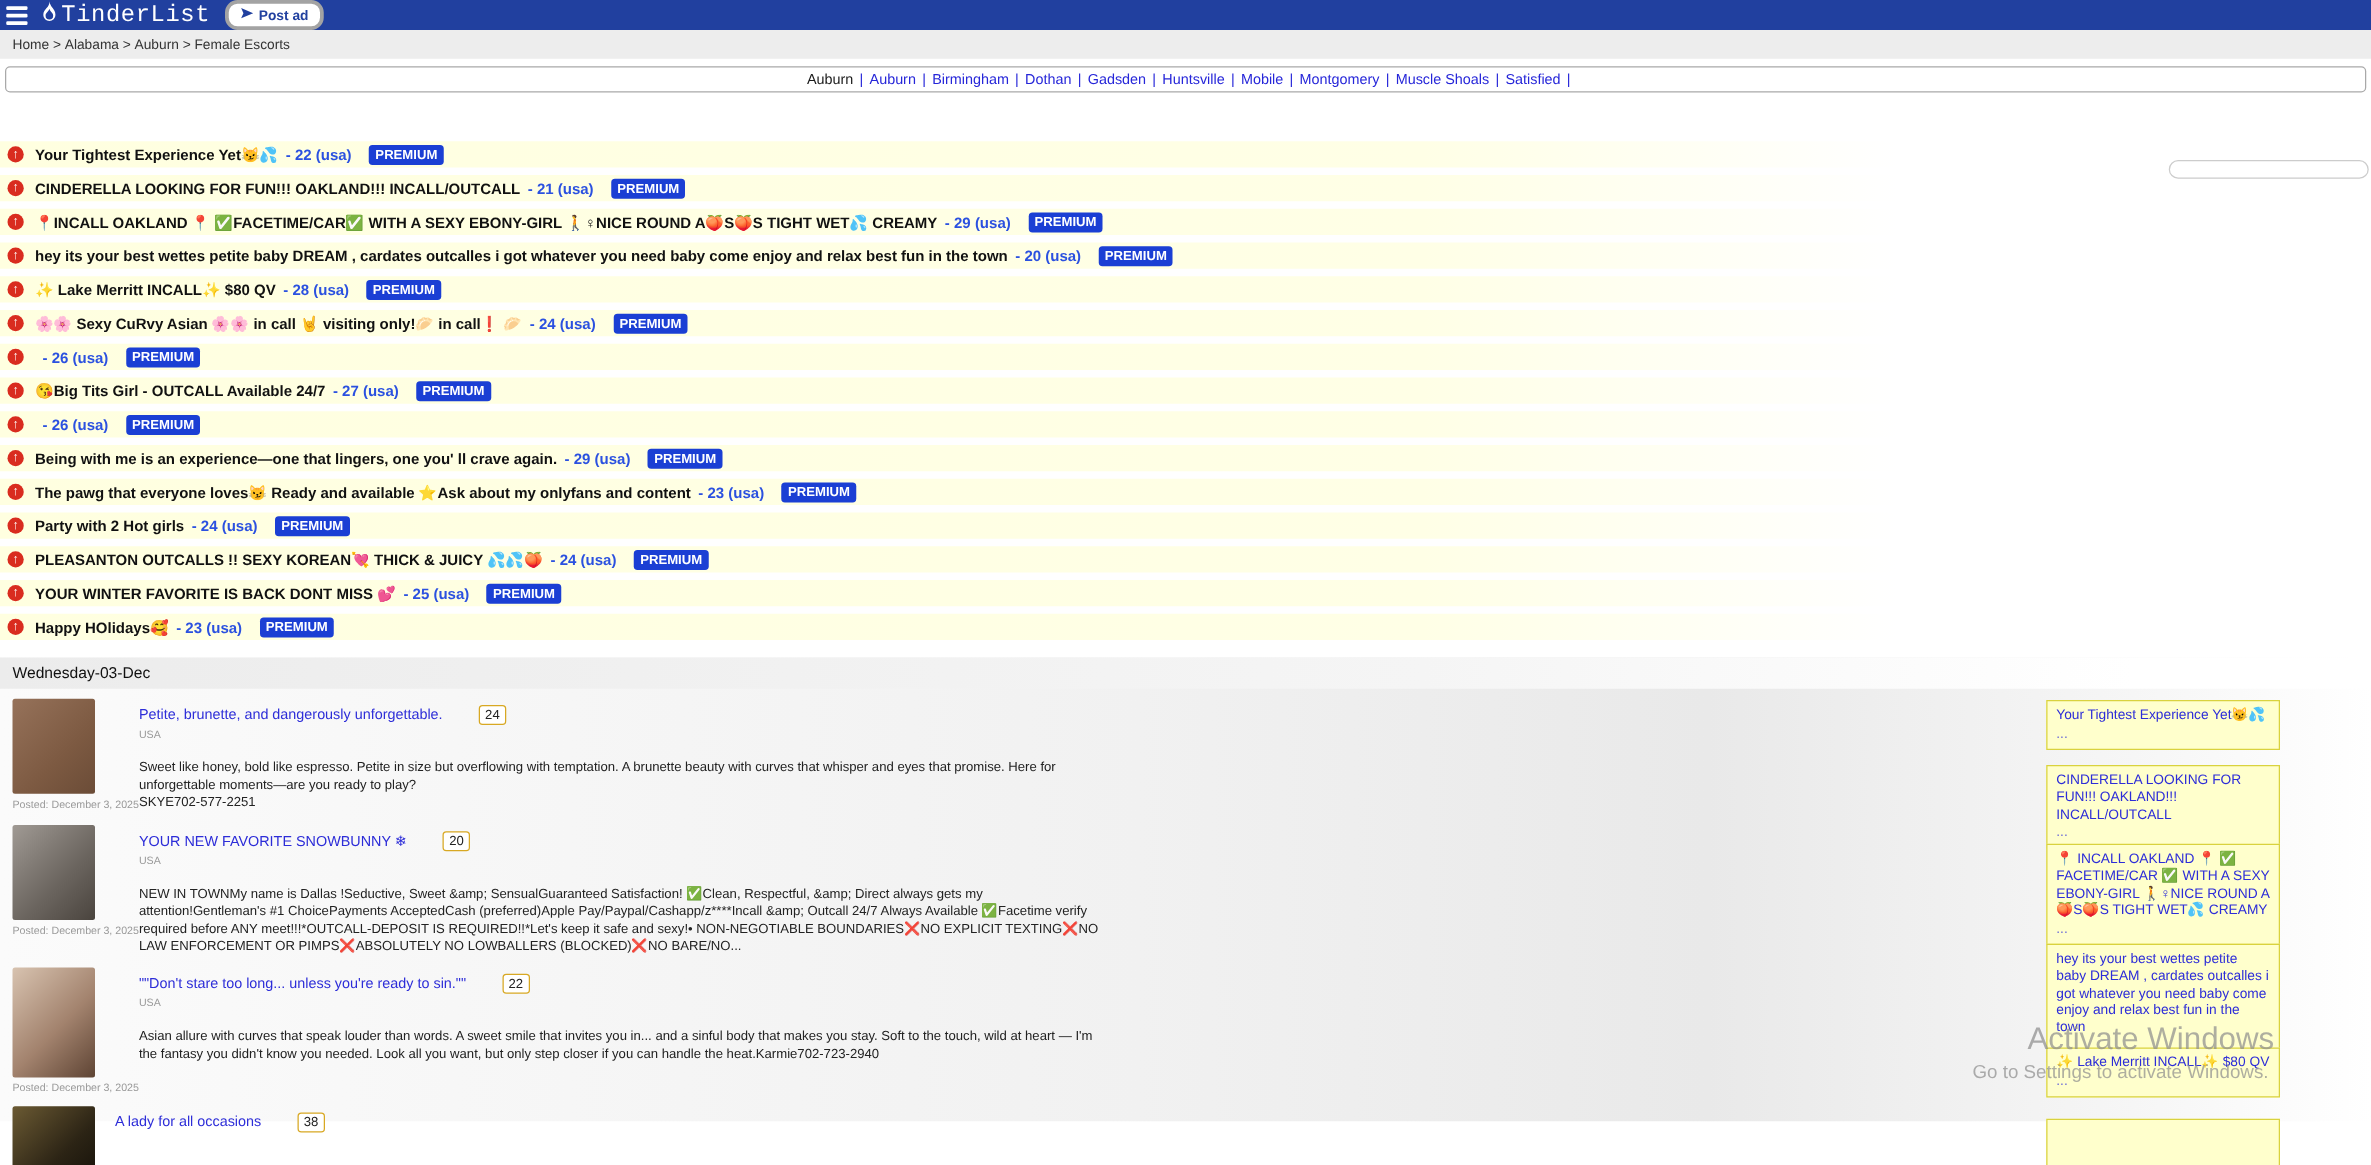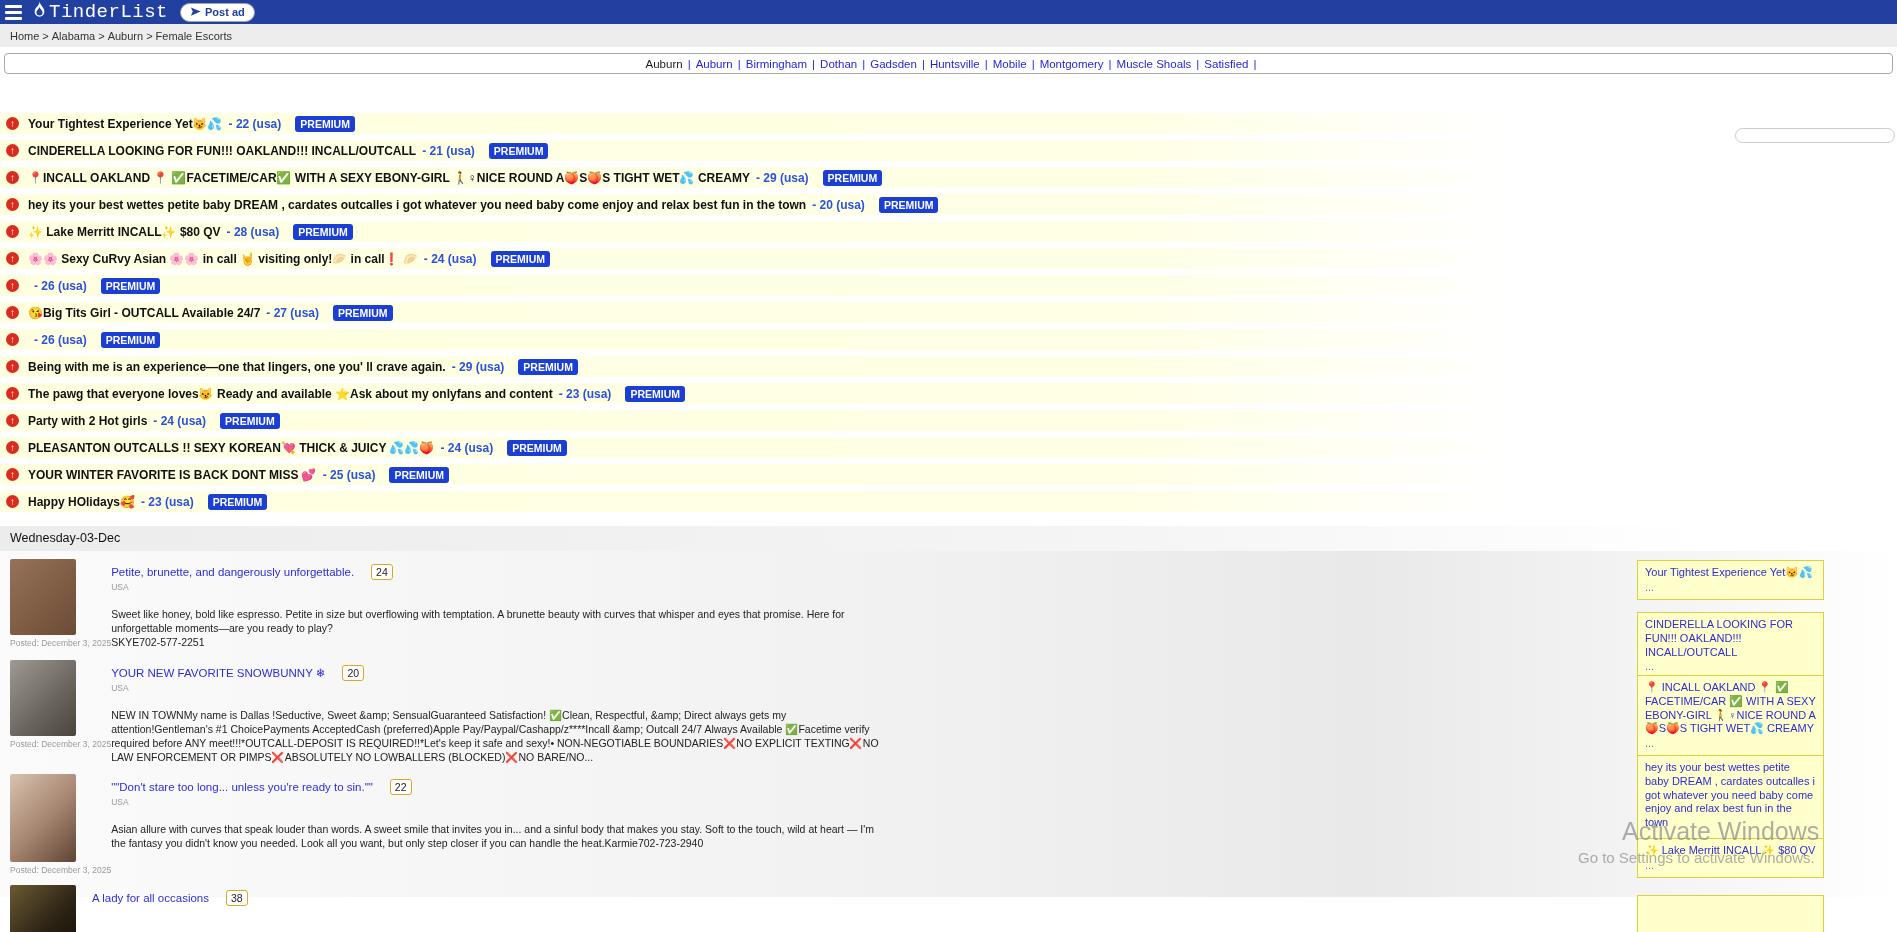--- a/index.html
+++ b/index.html
@@ -5,22 +5,22 @@
   * { margin:0; padding:0; box-sizing:border-box; }
   html,body { background:#fff; }
   body { font-family:"Liberation Sans", sans-serif; }
   .page { position:relative; width:1897px; height:932px; overflow:hidden; background:#fff; }
 
   
   .topnav { height:24px; background:#21409f; display:flex; align-items:center; padding-left:5px; }
   .burger { width:17px; display:flex; flex-direction:column; gap:3px; margin-right:10px; cursor:pointer; }
   .burger span { display:block; height:3px; background:#fff; border-radius:1px; }
   .brand { display:flex; align-items:center; gap:2px; color:#fff; font-family:Liberation Mono, monospace; font-size:19px; letter-spacing:.5px; cursor:pointer; }
-  .postad { margin-left:12px; background:#fff; border:1px solid #a3a3a3; border-radius:10px; color:#21409f;
-            font:bold 11px "Liberation Sans",sans-serif; padding:2px 9px; display:flex; align-items:flex-start; gap:4px; cursor:pointer; }
+  .postad { margin-left:12px; background:#fff; border:3px solid #a3a3a3; border-radius:10px; color:#21409f;
+            font:bold 11px "Liberation Sans",sans-serif; padding:2px 9px; display:flex; align-items:flex-end; gap:4px; cursor:pointer; }
 
   
   .breadcrumb { height:23px; background:#ededed; display:flex; align-items:center; padding-left:10px;
                 font-size:11px; color:#333; gap:3px; }
   .breadcrumb .bc-link { cursor:pointer; }
 
   
   .citybox { margin:6px 4px 0 4px; border:1px solid #a9a9a9; border-radius:4px; height:21px;
              display:flex; align-items:center; justify-content:center; font-size:11.5px; }
   .citybox .city { color:#2626d9; margin:0 5px; cursor:pointer; }
@@ -47,21 +47,21 @@
 
   .listing { display:flex; padding-left:10px; margin-bottom:10px; }
   .thumbcol { flex:0 0 82px; }
   .thumb { width:66px; height:76px; border-radius:2px; cursor:pointer; }
   .thumb.t1 { background:linear-gradient(135deg,#96725a 0%,#7d5a42 60%,#6b4c37 100%); }
   .thumb.t2 { background:linear-gradient(135deg,#a09a94 0%,#6e6862 55%,#4a443e 100%); }
   .thumb.t3 { height:88px; background:linear-gradient(135deg,#d8c3b0 0%,#a3836e 55%,#5e4434 100%); }
   .thumb.t4 { background:linear-gradient(135deg,#6b5a33 0%,#2c2415 55%,#0f0c06 100%); }
   .posted { font-size:8.5px; color:#9a9a9a; margin-top:3px; white-space:nowrap; }
   .lcontent { padding-top:5px; max-width:770px; }
-  .ltitle-row { display:flex; align-items:center; gap:17px; }
+  .ltitle-row { display:flex; align-items:center; gap:29px; }
   .ltitle { color:#2d2dd8; font-size:11.5px; cursor:pointer; }
   .agebox { border:1px solid #d8a823; border-radius:3px; padding:0 4px; font-size:10.5px; color:#222; background:#fff; line-height:14px; }
   .country { font-size:8.5px; color:#999; margin:2px 0 15px; }
   .ldesc { font-size:10.5px; color:#222; line-height:1.35; }
 
   
   .sbox { position:absolute; left:1637px; width:187px; background:#ffffcc; border:1px solid #d9d23e;
           padding:5px 7px 4px; font-size:11px; color:#2d2dd8; line-height:1.25; cursor:pointer; z-index:1; }
   .sdots { color:#6b6bd8; margin-top:1px; }
   .sb1 { top:34px; } .sb2 { top:86px; } .sb3 { top:149px; } .sb4 { top:229px; } .sb5 { top:312px; } .sb6 { top:369px; height:40px; }

